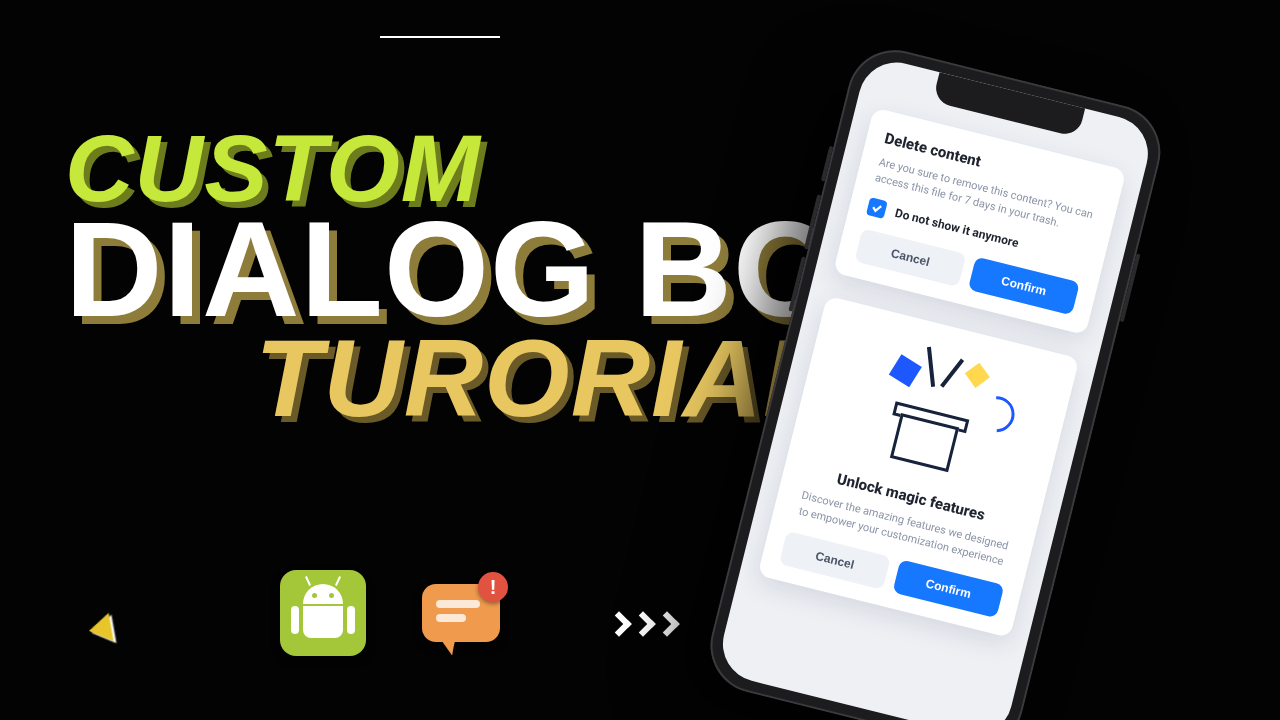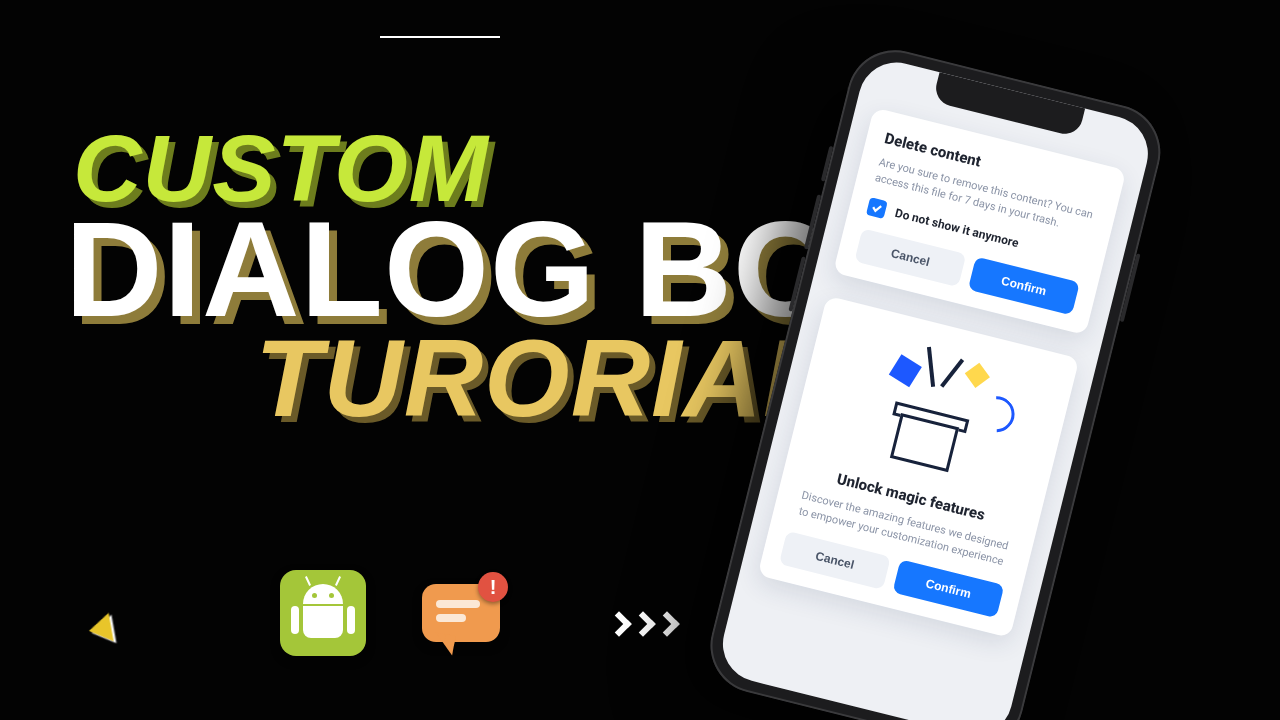--- a/index.html
+++ b/index.html
@@ -6,21 +6,21 @@
   html, body { width: 1280px; height: 720px; overflow: hidden; background: #030303; font-family: Arial, Helvetica, sans-serif; }
 
   
   .headline {
     position: absolute;
     left: 65px;
     top: 125px;
     user-select: none;
   }
   .line { font-weight: 900; line-height: 0.92; letter-spacing: 1px; }
-  .l-custom   { font-size: 95px;  color: #c6e83a; text-shadow: 6px 6px 0 #6d7d1d; font-style: italic; margin-left: 8px; }
+  .l-custom   { font-size: 95px;  color: #c6e83a; text-shadow: 6px 6px 0 #6d7d1d; font-style: italic; }
   .l-dialog   { font-size: 135px; color: #ffffff; text-shadow: 8px 8px 0 #8e7c3a; margin-top: -4px; font-family: "Arial Black", sans-serif; }
   .l-tutorial { font-size: 110px; color: #e8c761; text-shadow: 6px 6px 0 #6a5a28; margin-top: -6px; font-style: italic; text-indent: 190px; }
 
   
   .icons-row {
     position: absolute;
     left: 280px;
     top: 570px;
     display: flex;
     gap: 52px;

